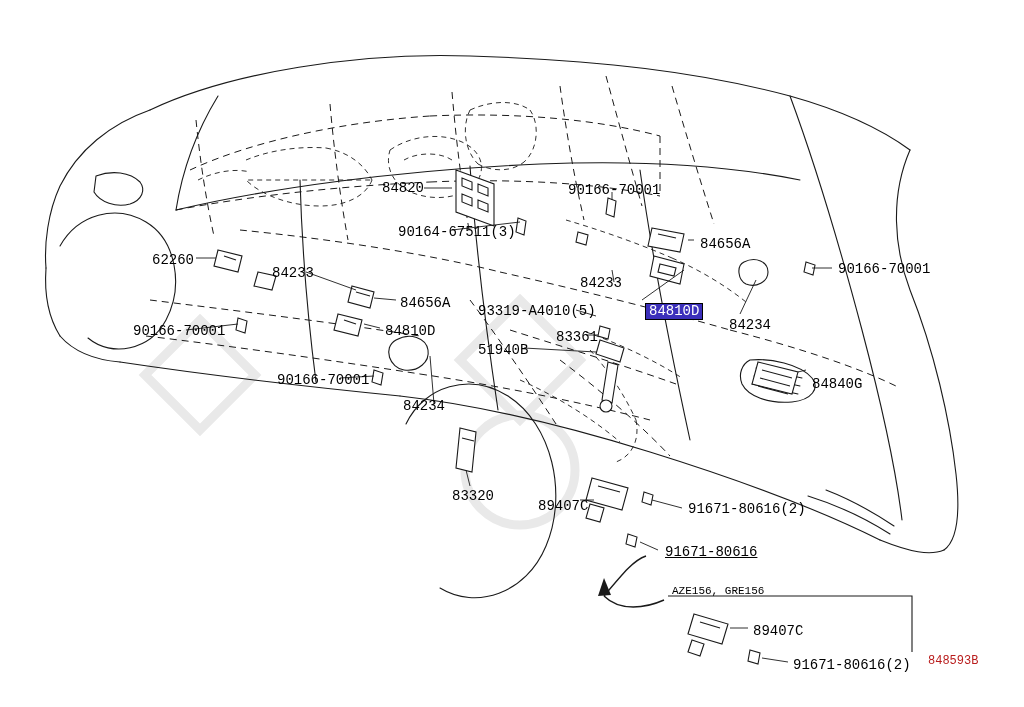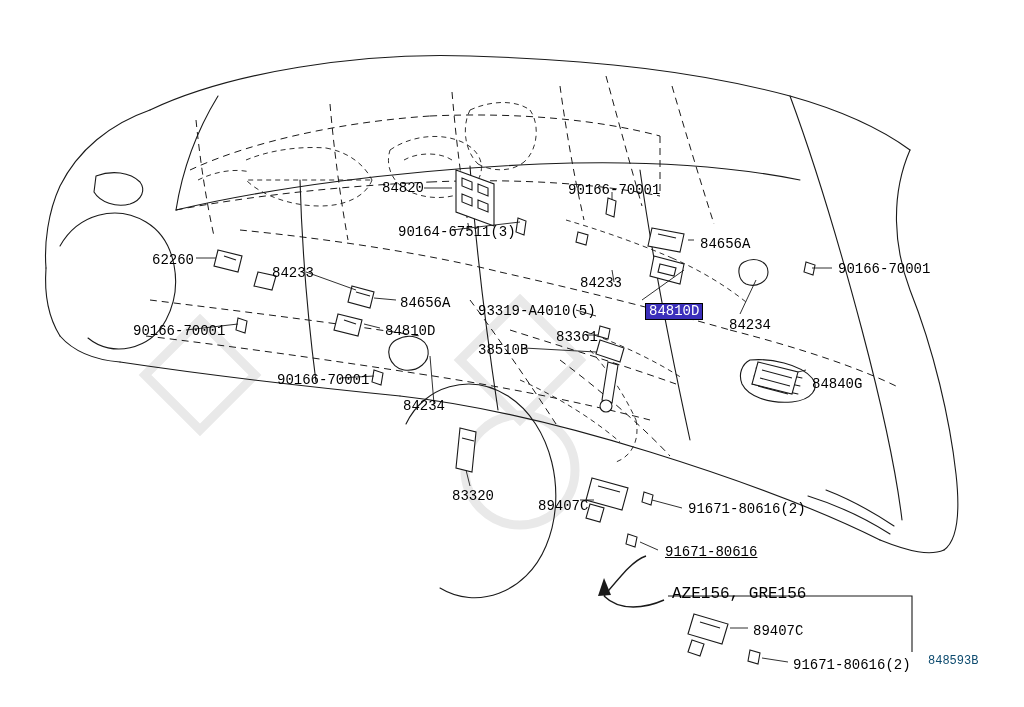--- a/index.html
+++ b/index.html
@@ -36,26 +36,26 @@
   .label.highlight {
     background: #3b2fbb;
     color: #ffffff;
     padding: 1px 3px;
     border: 1px solid #000000;
   }
   .diagram-code {
     position: absolute;
     font-family: "Liberation Mono", monospace;
     font-size: 12px;
-    color: #0c4a6e;
+    color: #b91c1c;
   }
   .note-box-label {
     position: absolute;
     font-family: "Liberation Mono", monospace;
-    font-size: 16px;
+    font-size: 11px;
     color: #000000;
     white-space: nowrap;
   }
 </style>
 </head>
 <body>
 
 <div id="stage">
 
   <svg id="artwork" viewBox="0 0 1024 707" xmlns="http://www.w3.org/2000/svg">
@@ -288,21 +288,21 @@
   <div class="label" style="left:272px; top:267px;">84233</div>
   <div class="label" style="left:580px; top:277px;">84233</div>
   <div class="label" style="left:838px; top:263px;">90166-70001</div>
   <div class="label" style="left:400px; top:297px;">84656A</div>
   <div class="label" style="left:478px; top:305px;">93319-A4010(5)</div>
   <div class="label highlight" style="left:645px; top:303px;">84810D</div>
   <div class="label" style="left:729px; top:319px;">84234</div>
   <div class="label" style="left:133px; top:325px;">90166-70001</div>
   <div class="label" style="left:385px; top:325px;">84810D</div>
   <div class="label" style="left:556px; top:331px;">83361</div>
-  <div class="label" style="left:478px; top:344px;">38510B</div>
+  <div class="label" style="left:478px; top:344px;">51940B</div>
   <div class="label" style="left:812px; top:378px;">84840G</div>
   <div class="label" style="left:277px; top:374px;">90166-70001</div>
   <div class="label" style="left:403px; top:400px;">84234</div>
   <div class="label" style="left:452px; top:490px;">83320</div>
   <div class="label" style="left:538px; top:500px;">89407C</div>
   <div class="label" style="left:688px; top:503px;">91671-80616(2)</div>
   <div class="label" style="left:665px; top:546px;text-decoration:underline;">91671-80616</div>
   <div class="label" style="left:753px; top:625px;">89407C</div>
   <div class="label" style="left:793px; top:659px;">91671-80616(2)</div>
 

